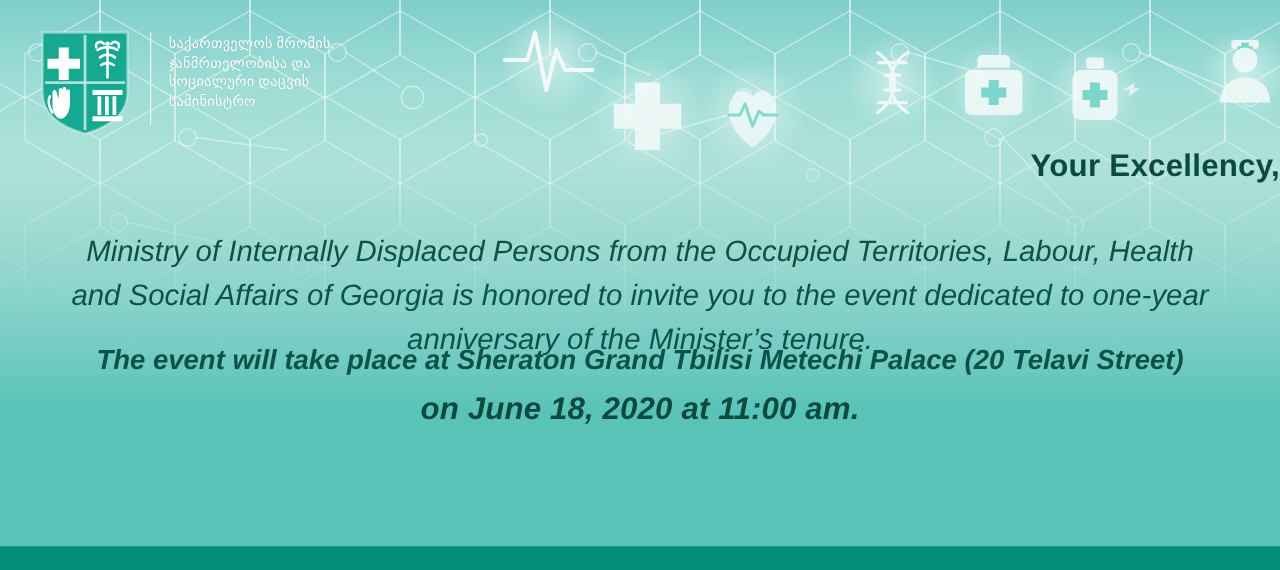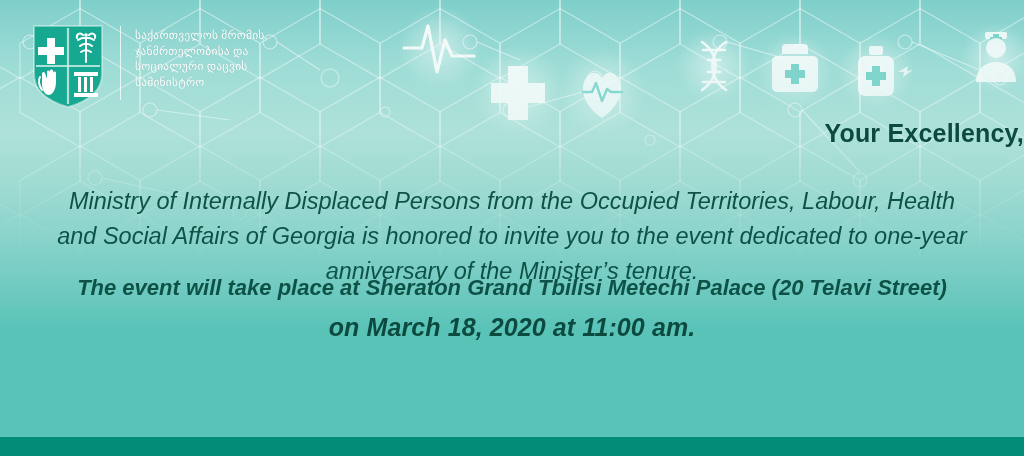--- a/index.html
+++ b/index.html
@@ -451,18 +451,18 @@
 სამინისტრო</div>
   </div>
 
   <div class="content">
     <div class="salutation">Your Excellency,</div>
 
     <div class="para-1">Ministry of Internally Displaced Persons from the Occupied Territories, Labour, Health and Social Affairs of Georgia is honored to invite you to the event dedicated to one-year anniversary of the Minister’s tenure.</div>
 
     <div class="para-2">The event will take place at Sheraton Grand Tbilisi Metechi Palace (20 Telavi Street)</div>
 
-    <div class="para-3">on March 18, 2020 at 11:00 am.</div>
+    <div class="para-3">on June 18, 2020 at 11:00 am.</div>
 
   </div>
 
   <div class="footer-bar"></div>
 </div>
 
 </body></html>

